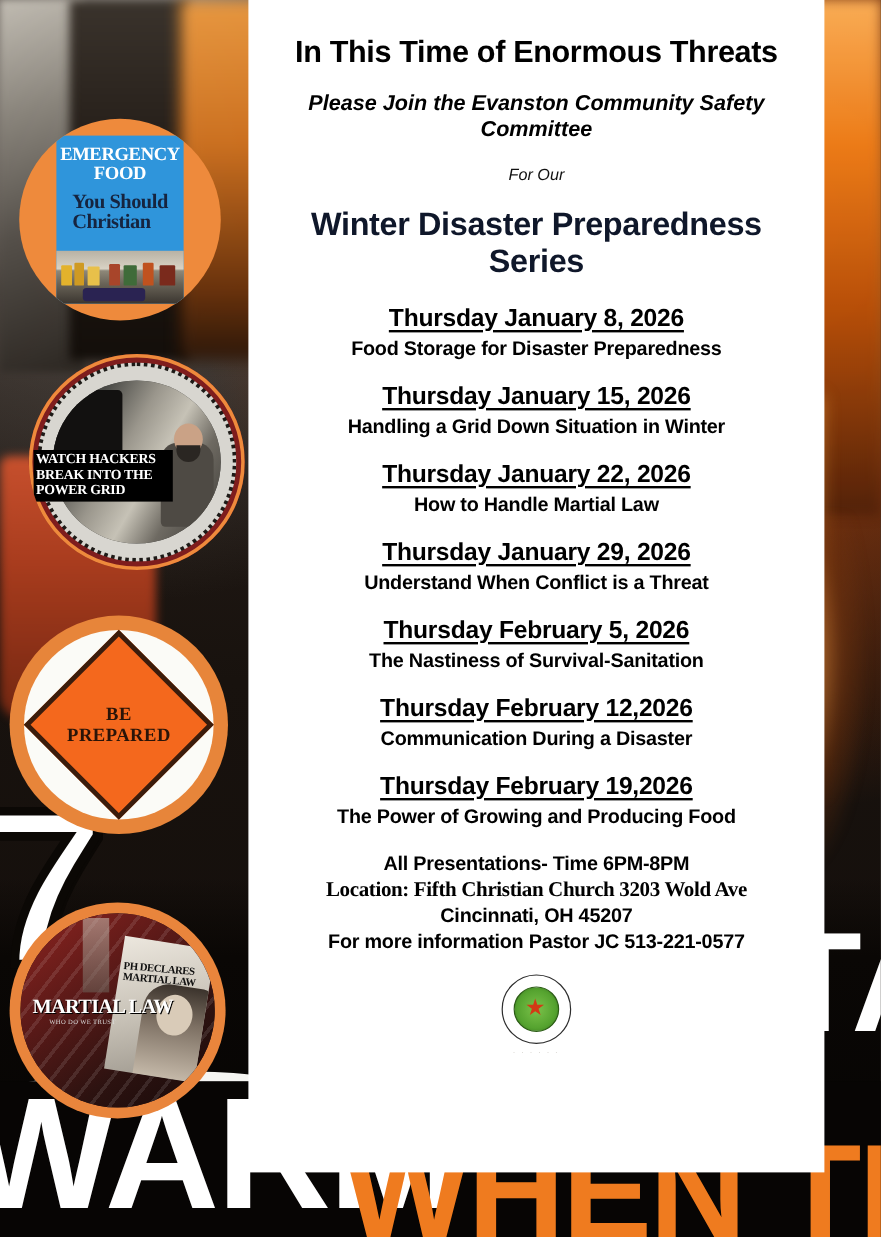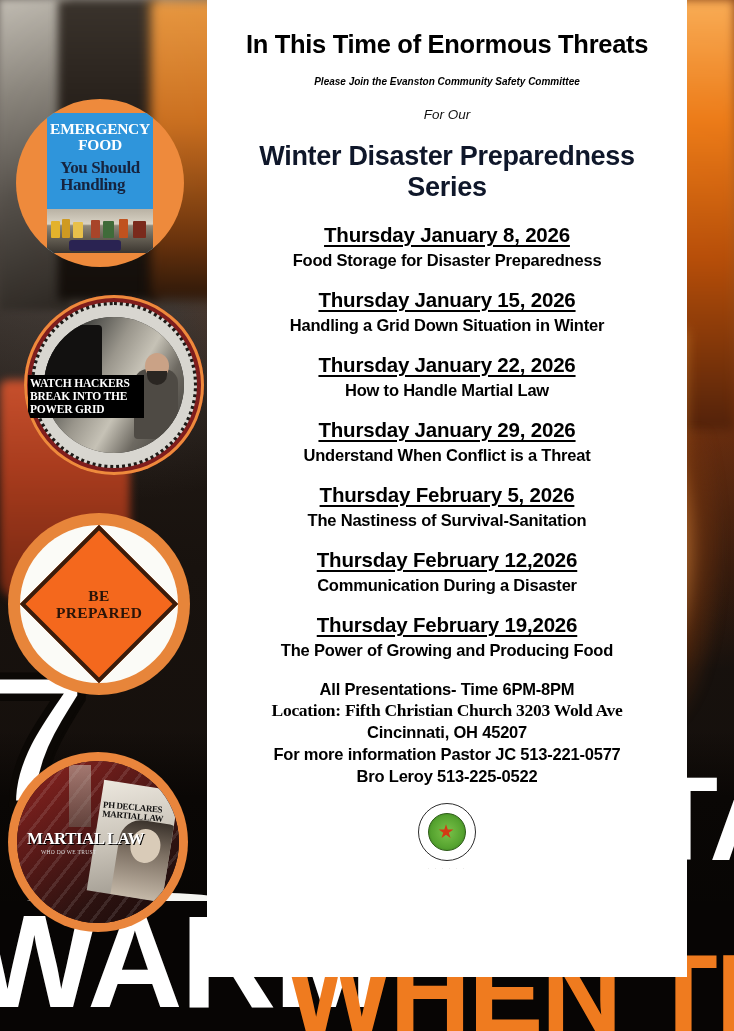--- a/index.html
+++ b/index.html
@@ -215,21 +215,21 @@
   
   #panel{
     position:absolute; left:207px; top:0; width:480px; height:977px;
     background:#ffffff; padding:30px 14px 0; text-align:center;
   }
   .t-title{
     font-size:25.5px; font-weight:700; color:#000; letter-spacing:-.3px;
     font-family:"Liberation Sans", sans-serif; margin-bottom:17px;
   }
   .t-join{
-    font-size:10px; font-weight:700; font-style:italic; color:#000; margin-bottom:20px;
+    font-size:18px; font-weight:700; font-style:italic; color:#000; margin-bottom:20px;
   }
   .t-forour{
     font-size:13.5px; font-style:italic; color:#111; margin-bottom:19px;
   }
   .t-series{
     font-size:27px; font-weight:700; color:#0f172a; letter-spacing:-.3px; margin-bottom:20px;
   }
   .sess{ margin-bottom:18px; }
   .sess .d{
     font-size:20.5px; font-weight:700; color:#000; text-decoration:underline;
@@ -290,21 +290,21 @@
 </div>
 
 <div class="circ" id="circ-food">
   <div class="panel">
     <div class="l1">
       <span>EMERGENCY</span><br>
       <span>FOOD</span>
     </div>
     <div class="l2">
       <span>You Should</span><br>
-      <span>Handling</span>
+      <span>Christian</span>
     </div>
     <div class="shelf">
       <i class="c1"></i>
         <i class="c2"></i>
         <i class="c3"></i>
         <i class="c4"></i>
       <i class="c5"></i>
         <i class="c6"></i>
         <i class="c7"></i>
         <i class="bag"></i>
@@ -380,21 +380,20 @@
   <div class="sess">
     <div class="d">Thursday February 19,2026</div>
     <div class="s">The Power of Growing and Producing Food</div>
   </div>
 
   <div id="footer">
     <div class="f">All Presentations- Time 6PM-8PM</div>
     <div class="f-loc">Location: Fifth Christian Church 3203 Wold Ave</div>
     <div class="f">Cincinnati, OH 45207</div>
     <div class="f">For more information Pastor JC 513-221-0577</div>
-    <div class="f">Bro Leroy 513-225-0522</div>
 
     <div id="seal">
       <div class="disc">
         <div class="star"></div>
       </div>
     </div>
     <div id="seal-caption">· · · · · ·</div>
   </div>
 </div>
 

